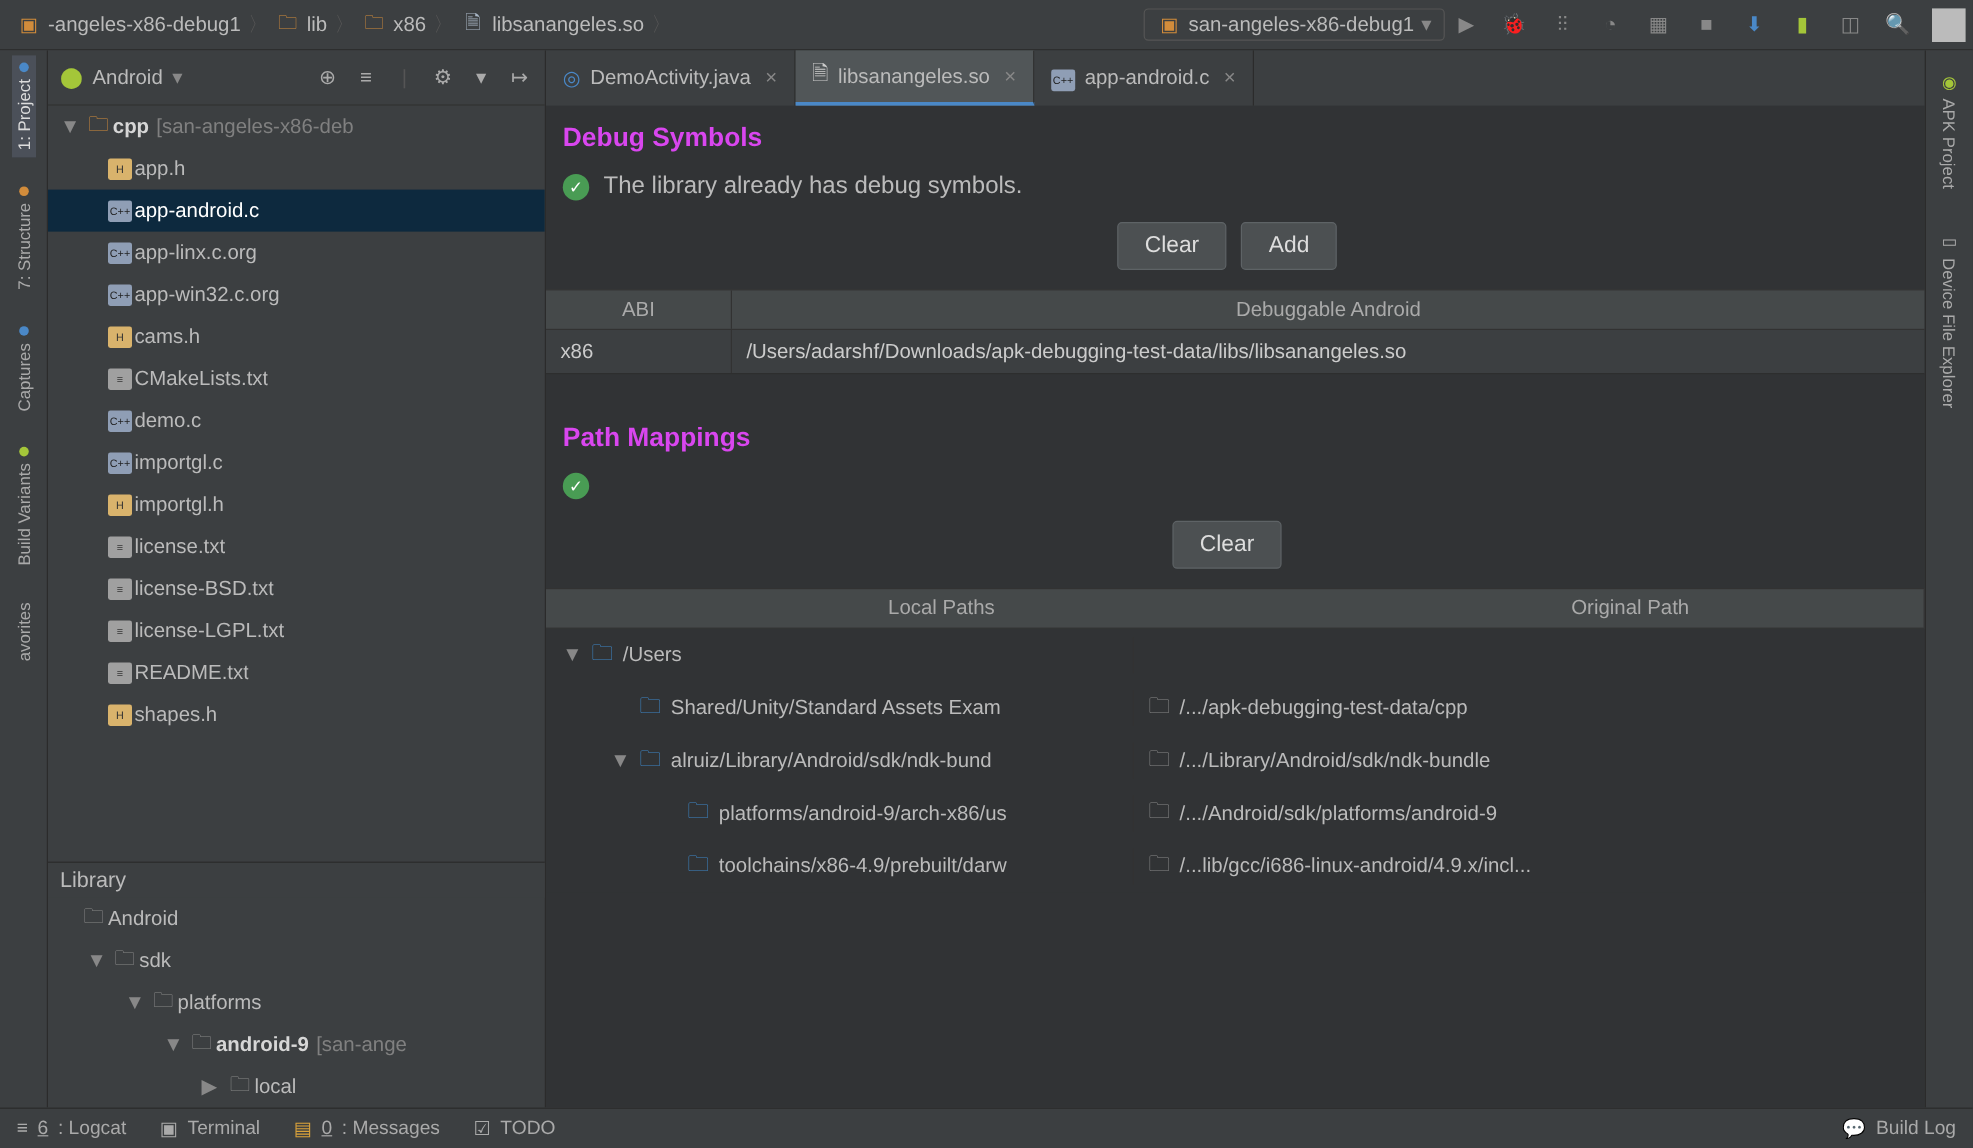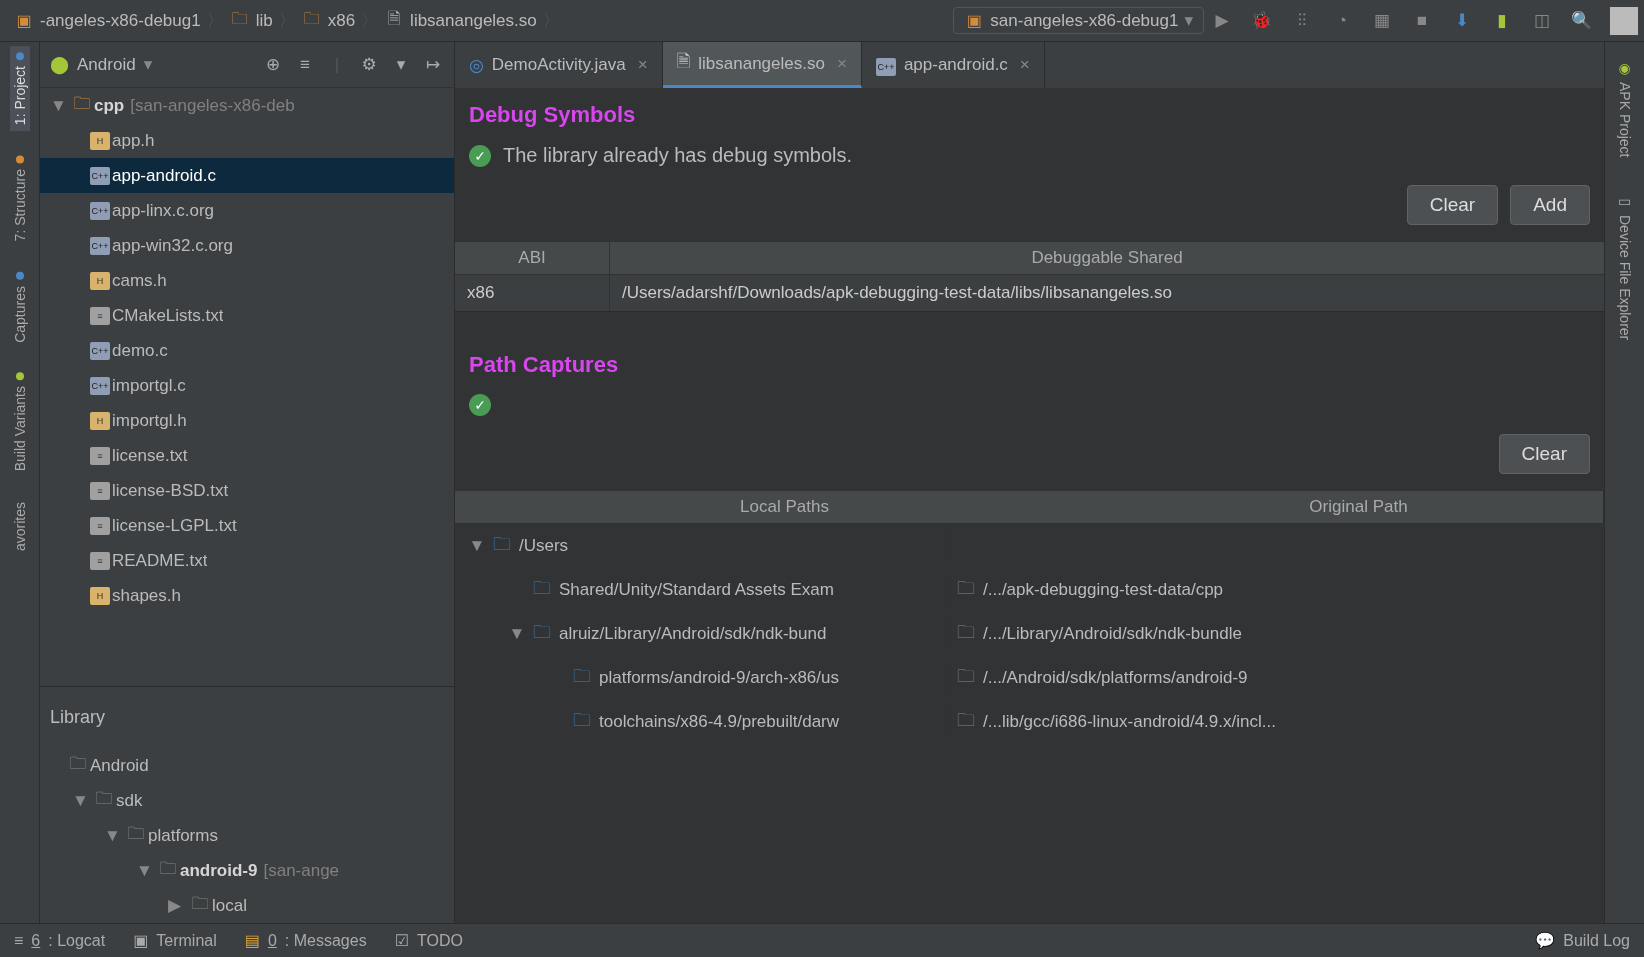--- a/index.html
+++ b/index.html
@@ -41,39 +41,39 @@
   .tree-row { display: flex; align-items: center; height: 35px; padding-left: 10px; white-space: nowrap; }
   .tree-row.sel { background: #0d293e; color: #fff; }
   .tree-row .arrow { width: 20px; color: #888; }
   .tree-row .fic { width: 24px; display: inline-flex; align-items: center; justify-content: center; }
   .tree-row .lbl { overflow: hidden; text-overflow: ellipsis; }
   .ind1 { padding-left: 48px !important; }
   .ind2 { padding-left: 82px !important; }
   .bold { color: #d6d6d6; font-weight: 600; }
   .gray { color: #808080; }
 
-  .lib-head { background: #3c3f41; border-top: 1px solid #2b2b2b; padding: 20px 10px; color: #bbb; font-size: 18px; }
+  .lib-head { background: #3c3f41; border-top: 1px solid #2b2b2b; padding: 4px 10px; color: #bbb; font-size: 18px; }
   .lib-tree .tree-row { height: 35px; }
   .lib-tree .ind1 { padding-left: 32px !important; }
   .lib-tree .ind2 { padding-left: 64px !important; }
   .lib-tree .ind3 { padding-left: 96px !important; }
   .lib-tree .ind4 { padding-left: 128px !important; }
 
   
   .editor-area { flex: 1; display: flex; flex-direction: column; min-width: 0; background: #313335; }
   .tabs { height: 46px; display: flex; align-items: stretch; background: #3c3f41; }
   .tab { display: flex; align-items: center; gap: 8px; padding: 0 14px; color: #bbb; border-right: 1px solid #2b2b2b; }
   .tab.sel { background: #515658; border-bottom: 3px solid #4a88c7; }
   .tab .x { color: #888; margin-left: 4px; }
 
   .content { flex: 1; overflow: auto; padding: 14px 0 0 0; }
   .section-title { font-size: 22px; font-weight: 600; color: #d946ef; padding: 0 14px 16px 14px; }
   .status-row { display: flex; align-items: center; gap: 12px; padding: 0 14px 18px 14px; font-size: 20px; color: #bbb; }
   .check { width: 22px; height: 22px; border-radius: 50%; background: #499c54; display: flex; align-items: center; justify-content: center; color: #fff; font-size: 14px; }
-  .btn-row { display: flex; justify-content: flex-end; gap: 12px; padding: 0 14px 16px 0; }
+  .btn-row { display: flex; justify-content: center; gap: 12px; padding: 0 14px 16px 0; }
   .btn { background: #4c5052; border: 1px solid #5e6366; color: #ddd; padding: 8px 22px; border-radius: 4px; font-size: 19px; }
 
   .grid-hdr { display: flex; background: #45494a; border-top: 1px solid #323232; border-bottom: 1px solid #323232; }
   .grid-hdr .cell { padding: 6px 10px; text-align: center; color: #aaa; }
   .col-abi { width: 155px; border-right: 1px solid #323232; }
   .col-lib { flex: 1; }
   .grid-row { display: flex; background: #3c3f41; border-bottom: 1px solid #2b2b2b; }
   .grid-row .cell { padding: 8px 12px; color: #ccc; white-space: nowrap; overflow: hidden; text-overflow: ellipsis; }
 
   .map-hdr { display: flex; background: #45494a; border-top: 1px solid #323232; border-bottom: 1px solid #323232; }
@@ -331,30 +331,30 @@
       <div class="status-row">
         <span class="check">✓</span>
         <span>The library already has debug symbols.</span>
       </div>
       <div class="btn-row">
         <button class="btn">Clear</button>
         <button class="btn">Add</button>
       </div>
       <div class="grid-hdr">
         <div class="cell col-abi">ABI</div>
-        <div class="cell col-lib">Debuggable Shared</div>
+        <div class="cell col-lib">Debuggable Android</div>
       </div>
       <div class="grid-row">
         <div class="cell col-abi" style="text-align:left">x86</div>
         <div class="cell col-lib" style="text-align:left">/Users/adarshf/Downloads/apk-debugging-test-data/libs/libsanangeles.so</div>
       </div>
 
       <div style="height:40px"></div>
 
-      <div class="section-title">Path Captures</div>
+      <div class="section-title">Path Mappings</div>
       <div class="status-row">
         <span class="check">✓</span>
       </div>
       <div class="btn-row">
         <button class="btn">Clear</button>
       </div>
       <div class="map-hdr">
         <div class="cell col-lp">Local Paths</div>
         <div class="cell col-op">Original Path</div>
       </div>

